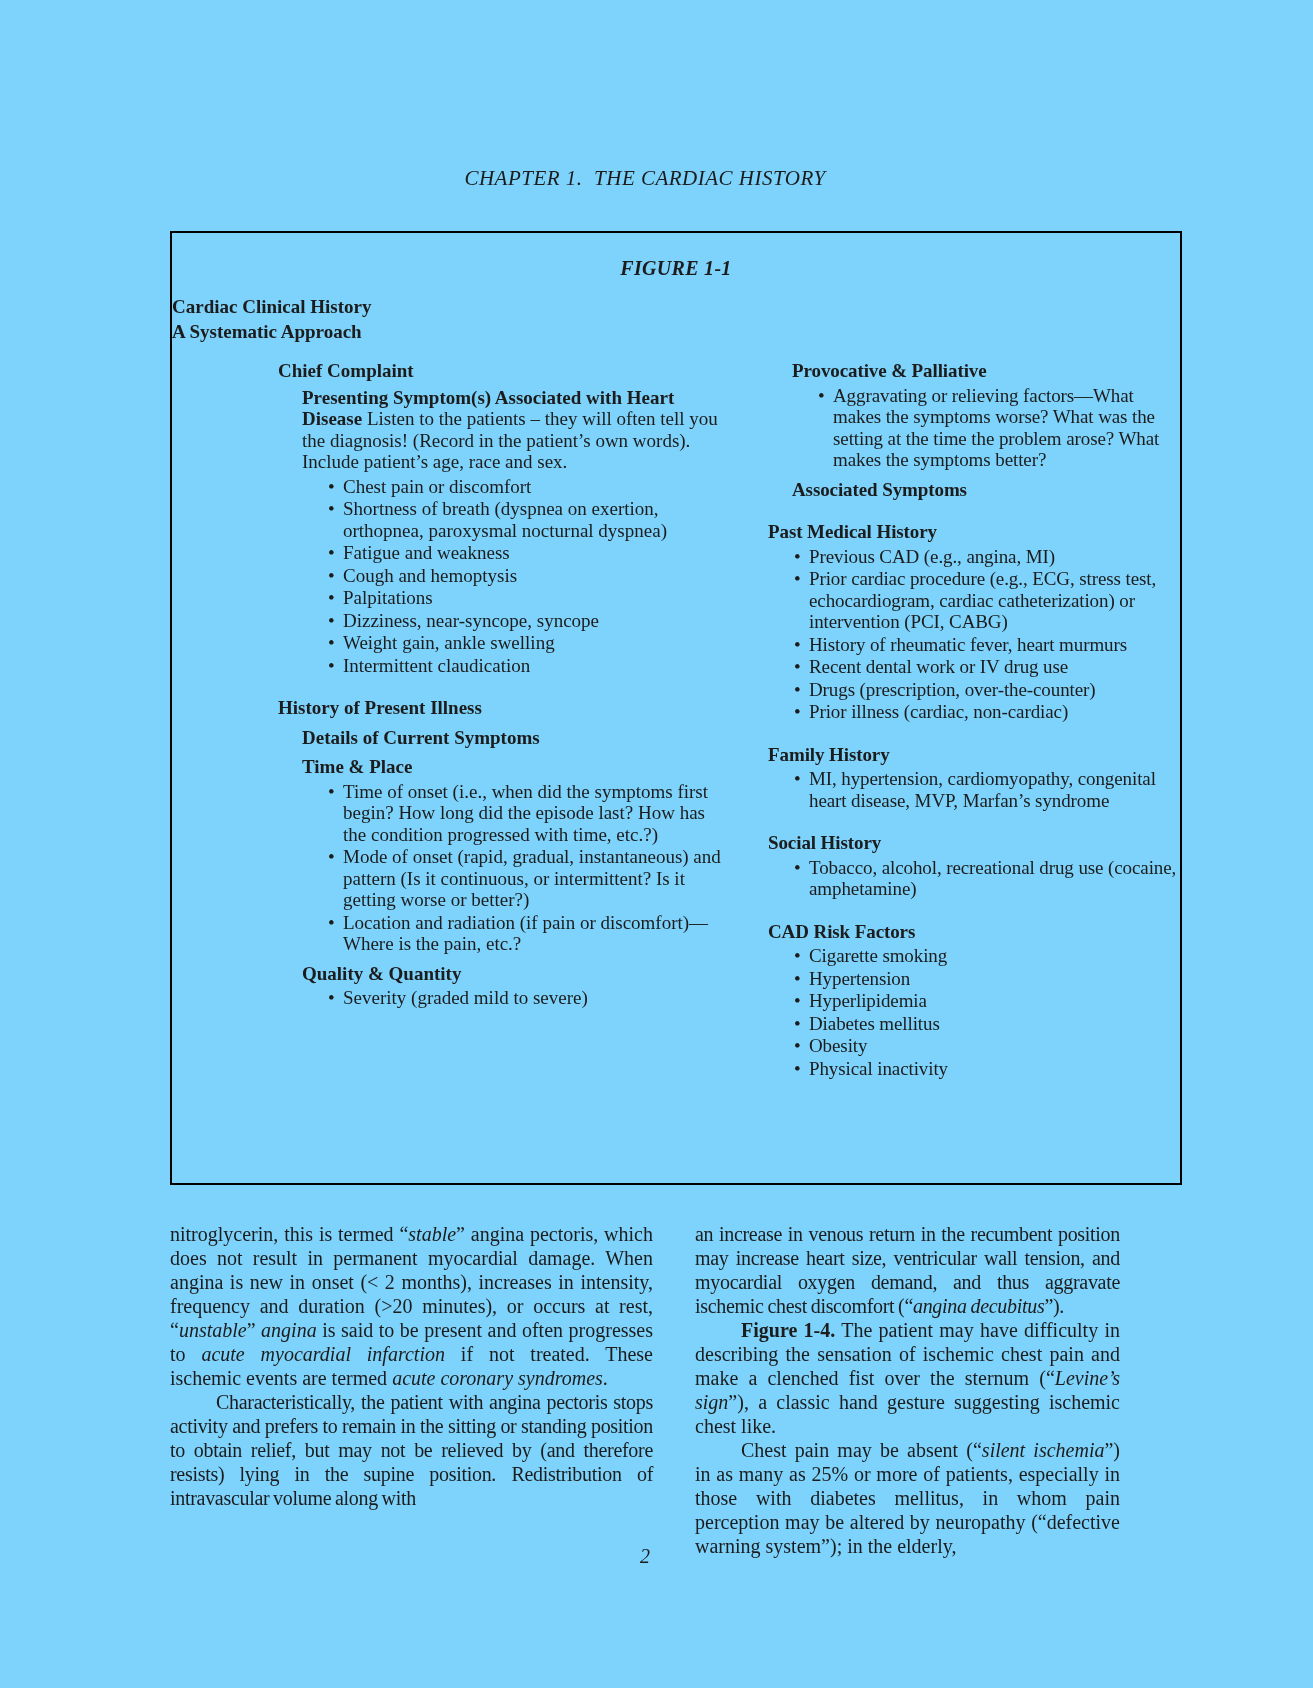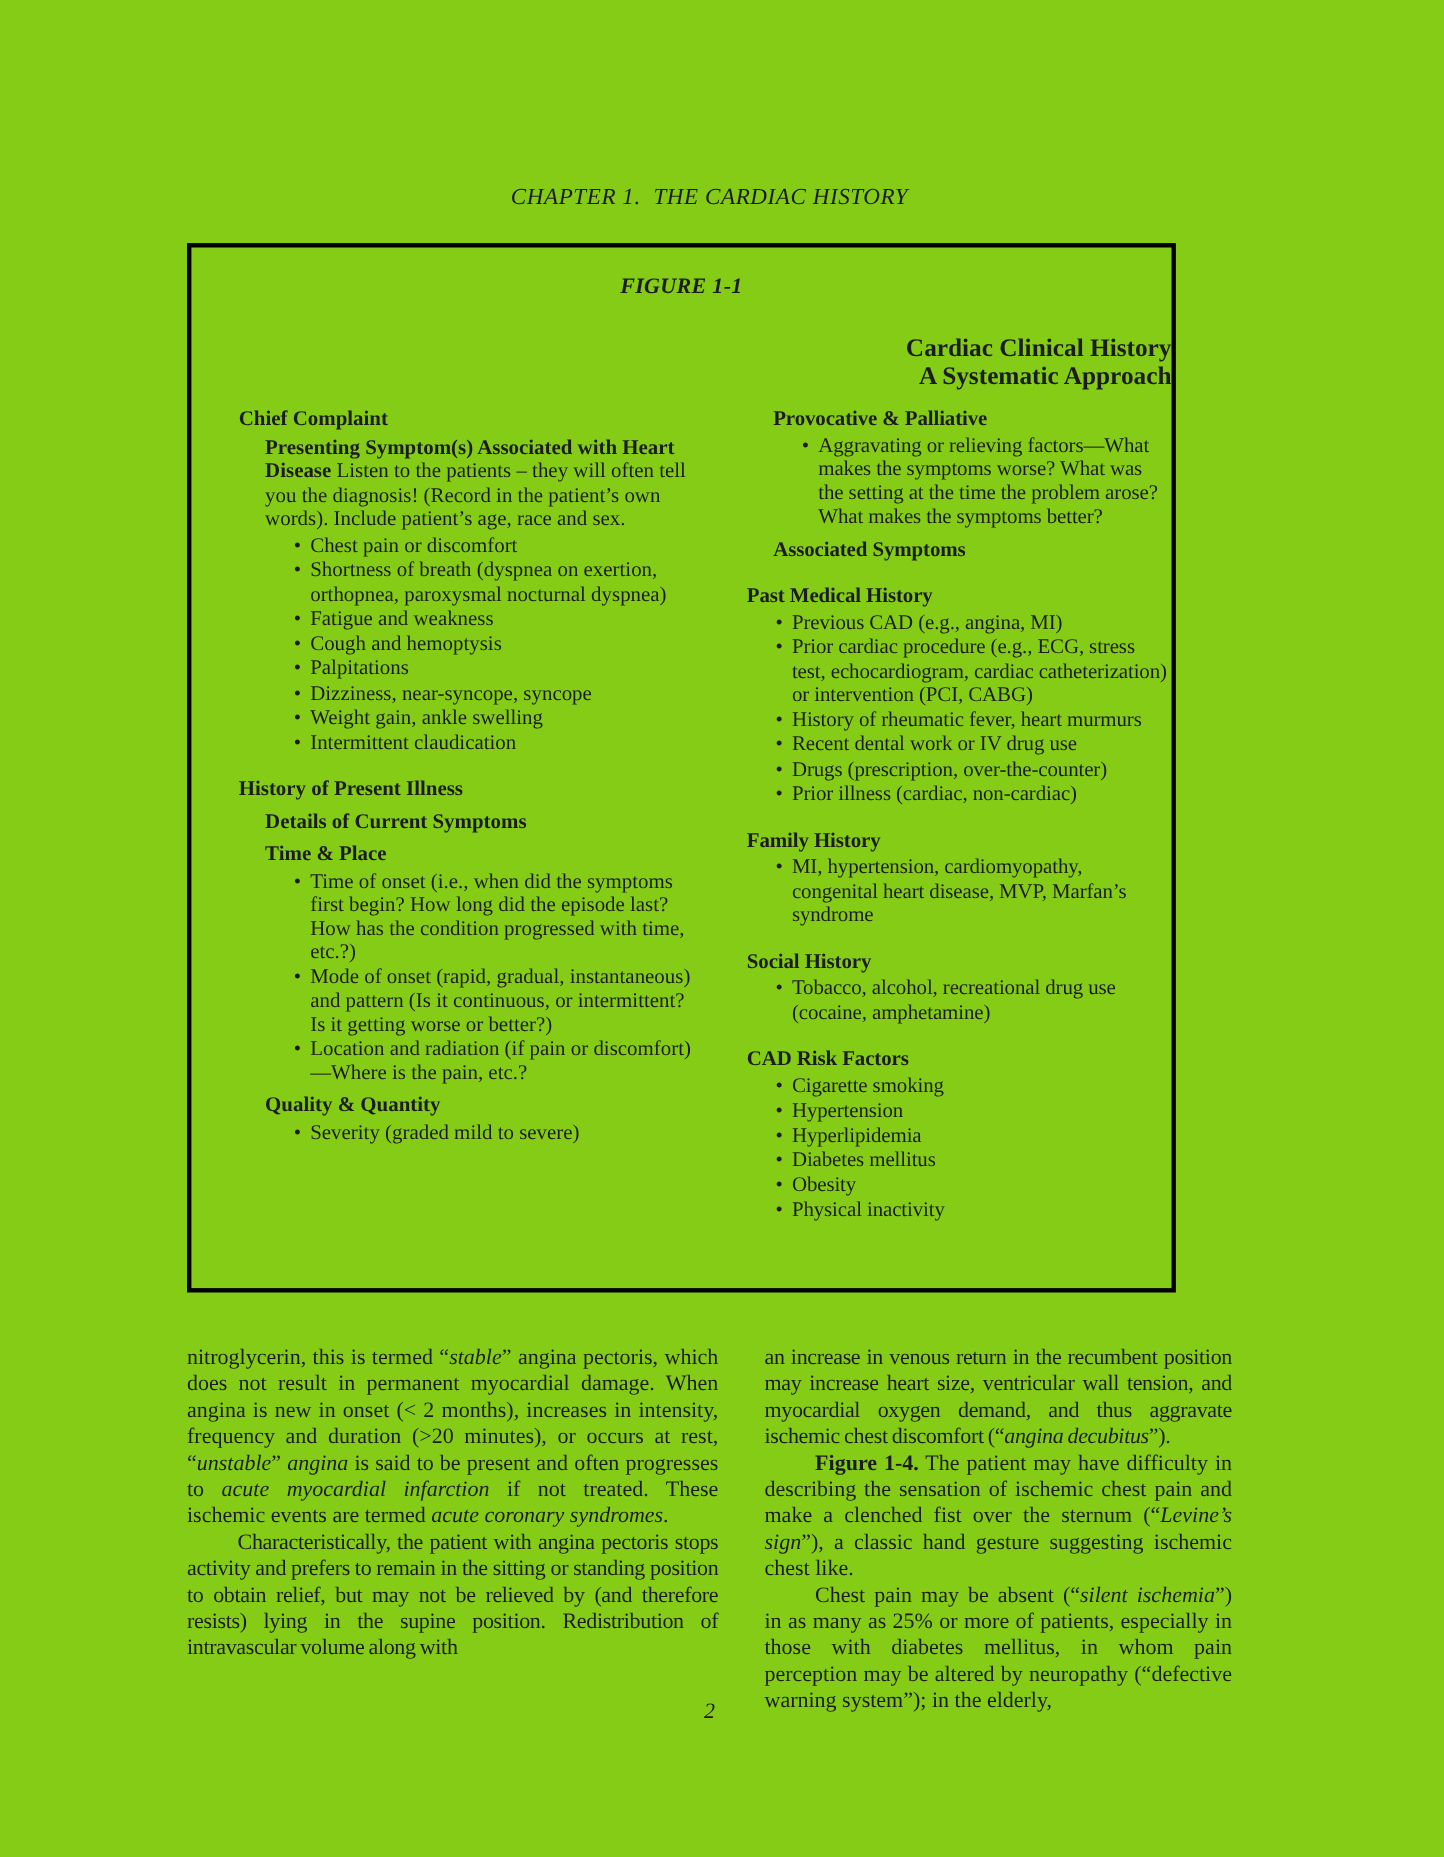--- a/index.html
+++ b/index.html
@@ -1,57 +1,57 @@
 <!DOCTYPE html>
 <html><head>
 <meta charset="utf-8">
 <style>
   html, body { margin: 0; padding: 0; background: #ffffff; }
   .page {
     position: relative;
     width: 1313px;
     height: 1688px;
-    background: #84cc16;
+    background: #7dd3fc;
     font-family: "Liberation Serif", "DejaVu Serif", serif;
     color: #1c1c1c;
     overflow: hidden;
   }
   .chapter-title {
     position: absolute;
     top: 166px;
     left: 170px;
     width: 950px;
     text-align: center;
     font-style: italic;
     font-size: 21px;
     letter-spacing: 0.5px;
     white-space: pre;
   }
   .figure-box {
     position: absolute;
     left: 170px;
-    top: 221px;
-    width: 899px;
+    top: 231px;
+    width: 1012px;
     height: 954px;
-    border: 4px solid #000000;
+    border: 2px solid #000000;
     box-sizing: border-box;
   }
   .fig-label {
     text-align: center;
     font-weight: bold;
     font-style: italic;
     font-size: 20px;
     margin-top: 24px;
     letter-spacing: 0.3px;
   }
   .fig-title {
-    text-align: right;
+    text-align: left;
     font-weight: bold;
-    font-size: 23px;
-    margin-top: 32px;
+    font-size: 19px;
+    margin-top: 14px;
     line-height: 25px;
   }
   .fig-columns { display: flex; margin-top: 16px; justify-content: flex-end; }
   .fig-col { font-size: 19px; line-height: 21.5px; }
   .fig-col-left  { width: 447px; margin-left: 43px; }
   .fig-col-right { width: 412px; margin-left: 43px; letter-spacing: -0.1px; }
   .fig-col > :first-child { margin-top: 0 !important; }
   .fig-h1 { font-weight: bold; margin: 21px 0 3px 0; }
   .fig-h2 { font-weight: bold; margin: 8px 0 3px 24px; }
   .fig-lead { margin: 5px 0 3px 24px; }

